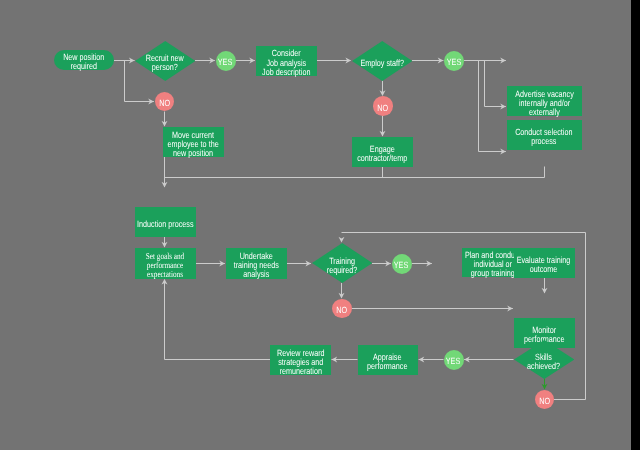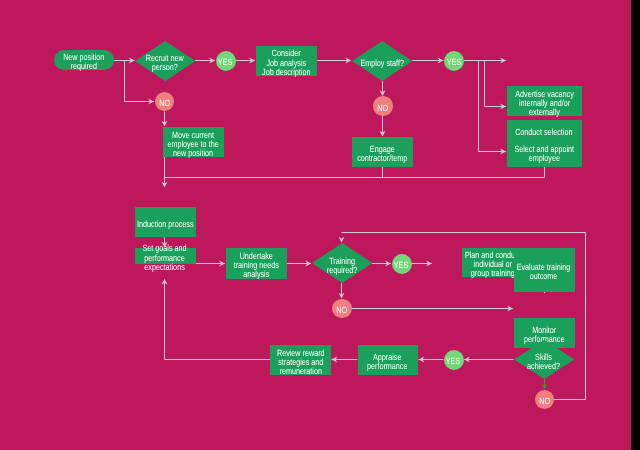--- a/index.html
+++ b/index.html
@@ -1,19 +1,19 @@
 <!DOCTYPE html>
 <html><head>
 <meta charset="utf-8">
 <title>Recruitment and training process flowchart</title>
 <style>
   html,body{margin:0;padding:0;}
   body{width:640px;height:450px;background:#ffffff;
        font-family:"Liberation Sans",sans-serif;overflow:hidden;}
-  #diagram{position:absolute;left:0;top:0;width:631px;height:450px;background:#be185d;}
+  #diagram{position:absolute;left:0;top:0;width:631px;height:450px;background:#737373;}
   #right-bar{position:absolute;left:631px;top:0;width:9px;height:450px;background:#000000;}
   svg#edges{position:absolute;left:0;top:0;}
   .node{position:absolute;box-sizing:border-box;display:flex;align-items:center;justify-content:center;}
   .node .lbl{position:relative;top:2.6px;color:#ffffff;font-size:9px;line-height:9.1px;
        text-align:center;white-space:pre;transform:scaleX(0.80);
        -webkit-font-smoothing:antialiased;text-rendering:geometricPrecision;}
   .proc{background:#1ba05b;}
   .term{background:#1ba05b;border-radius:10px;}
   .dec{background:transparent;}
   .dec .diam{position:absolute;left:0;top:0;width:100%;height:100%;}
@@ -129,37 +129,33 @@
 </div>
 <div class="node proc" style="left:506.5px;top:45.5px;width:75.5px;height:30.5px;margin-top:40px;">
 <div class="lbl">Advertise vacancy
 internally and/or
 externally</div>
 </div>
 <div class="node proc" style="left:506.5px;top:91.5px;width:75.5px;height:30px;margin-top:28px;">
 <div class="lbl">Conduct selection
 process</div>
 </div>
-<div class="node proc" style="left:506.5px;top:136.5px;width:75.5px;height:30px;">
-<div class="lbl">Select and appoint
-employee</div>
-</div>
 <div class="node proc" style="left:134.5px;top:126.5px;width:61px;height:30.5px;margin-left:28px;">
 <div class="lbl">Move current
 employee to the
 new position</div>
 </div>
 <div class="node proc" style="left:351.5px;top:136.5px;width:61px;height:30px;">
 <div class="lbl">Engage
 contractor/temp</div>
 </div>
 <div class="node proc" style="left:134.5px;top:187.5px;width:61px;height:30px;margin-top:19px;">
 <div class="lbl">Induction process</div>
 </div>
-<div class="node proc" style="left:134.5px;top:247.5px;width:61px;height:16px;">
+<div class="node proc" style="left:134.5px;top:247.5px;width:61px;height:31px;font-family:Liberation Serif, serif;">
 <div class="lbl">Set goals and
 performance
 expectations</div>
 </div>
 <div class="node dec" style="left:311.5px;top:243px;width:60.5px;height:40px;">
 <svg class="diam" viewBox="0 0 100 100" preserveAspectRatio="none">
         <polygon points="50,0 100,50 50,100 0,50" fill="#1ba05b"></polygon>
       </svg>
 <div class="lbl">Training
 required?</div>
@@ -173,21 +169,21 @@
 <div class="lbl">YES</div>
 </div>
 <div class="node no" style="left:331.5px;top:298.5px;width:20px;height:19.5px;">
 <div class="lbl">NO</div>
 </div>
 <div class="node proc" style="left:444px;top:247.5px;width:61px;height:29px;margin-left:18px;">
 <div class="lbl">Plan and conduct
 individual or
 group training</div>
 </div>
-<div class="node proc" style="left:513.5px;top:247.5px;width:61px;height:44px;">
+<div class="node proc" style="left:513.5px;top:247.5px;width:61px;height:30px;">
 <div class="lbl">Evaluate training
 outcome</div>
 </div>
 <div class="node proc" style="left:513.5px;top:293.5px;width:61px;height:30px;margin-top:24px;">
 <div class="lbl">Monitor
 performance</div>
 </div>
 <div class="node dec" style="left:513.5px;top:339.5px;width:60.5px;height:39px;">
 <svg class="diam" viewBox="0 0 100 100" preserveAspectRatio="none">
         <polygon points="50,0 100,50 50,100 0,50" fill="#1ba05b"></polygon>

